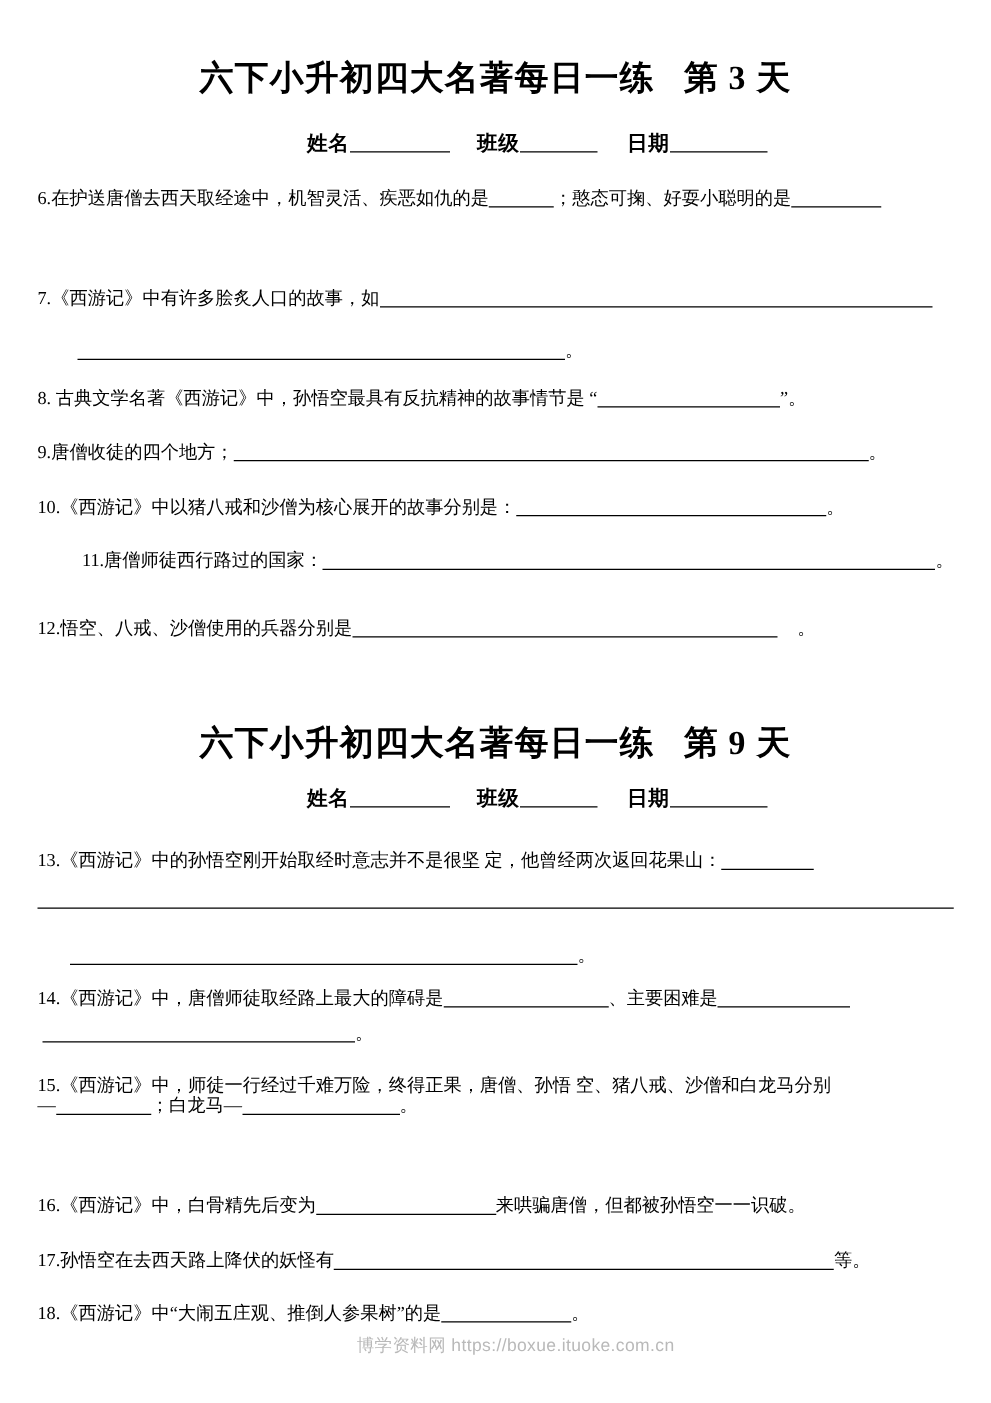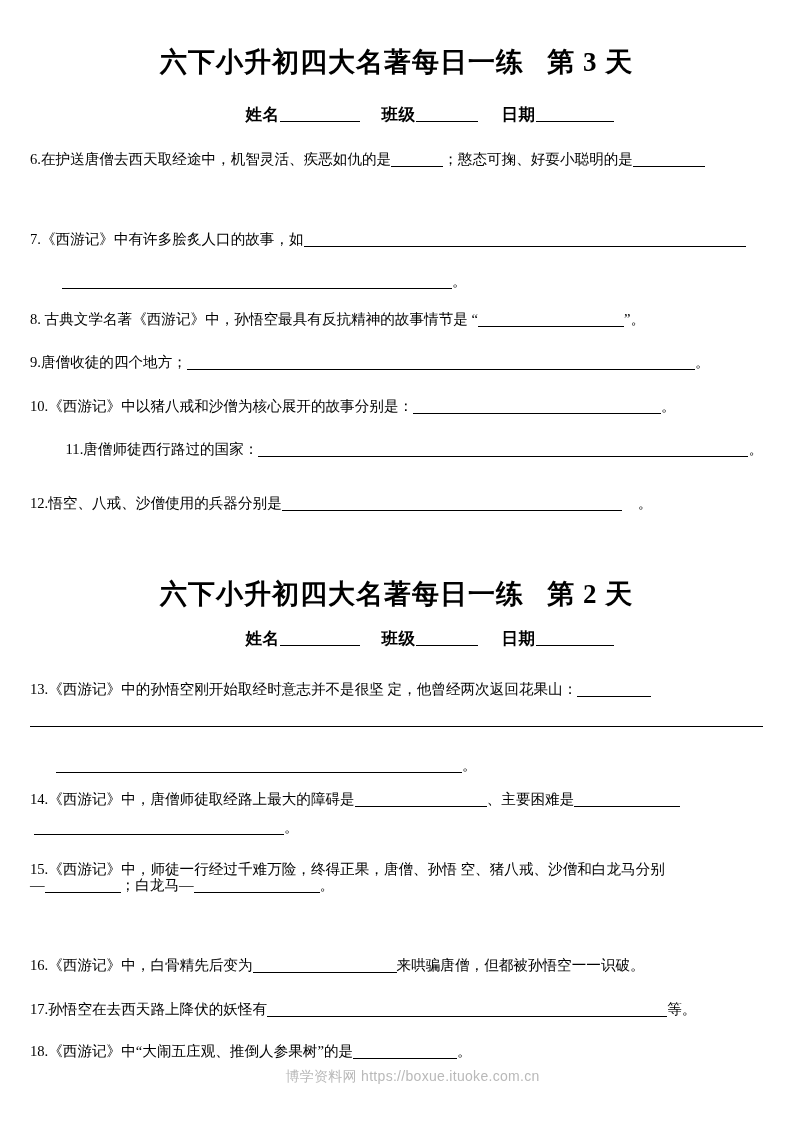--- a/index.html
+++ b/index.html
@@ -123,21 +123,21 @@
 
   <div class="row" style="top:438px;text-align:right;">
     <div class="q"><span class="lbl">11.唐僧师徒西行路过的国家：</span><span class="blank" style="width:490px;"></span><span class="endmark">。</span></div>
   </div>
 
   <div class="row" style="top:492px;">
     <div class="q"><span class="lbl">12.悟空、八戒、沙僧使用的兵器分别是</span><span class="blank" style="width:340px;"></span><span style="display:inline-block;width:16px;"></span><span class="endmark">。</span></div>
   </div>
 
   <div class="row" style="top:578px;">
-    <div class="sheet-title">六下小升初四大名著每日一练   第 2 天</div>
+    <div class="sheet-title">六下小升初四大名著每日一练   第 9 天</div>
   </div>
 
   <div class="row" style="top:628px;">
     <div class="sheet-subtitle"><span style="display:inline-block;width:66px;"></span><span>姓名</span><span class="fill" style="width:80px;"></span><span style="display:inline-block;width:22px;"></span><span>班级</span><span class="fill" style="width:62px;"></span><span style="display:inline-block;width:24px;"></span><span>日期</span><span class="fill" style="width:78px;"></span></div>
   </div>
 
   <div class="row" style="top:678px;">
     <div class="q"><span class="lbl">13.《西游记》中的孙悟空刚开始取经时意志并不是很坚 定，他曾经两次返回花果山：</span><span class="blank" style="width:74px;"></span></div>
   </div>
   <div class="row" style="top:726px;">

